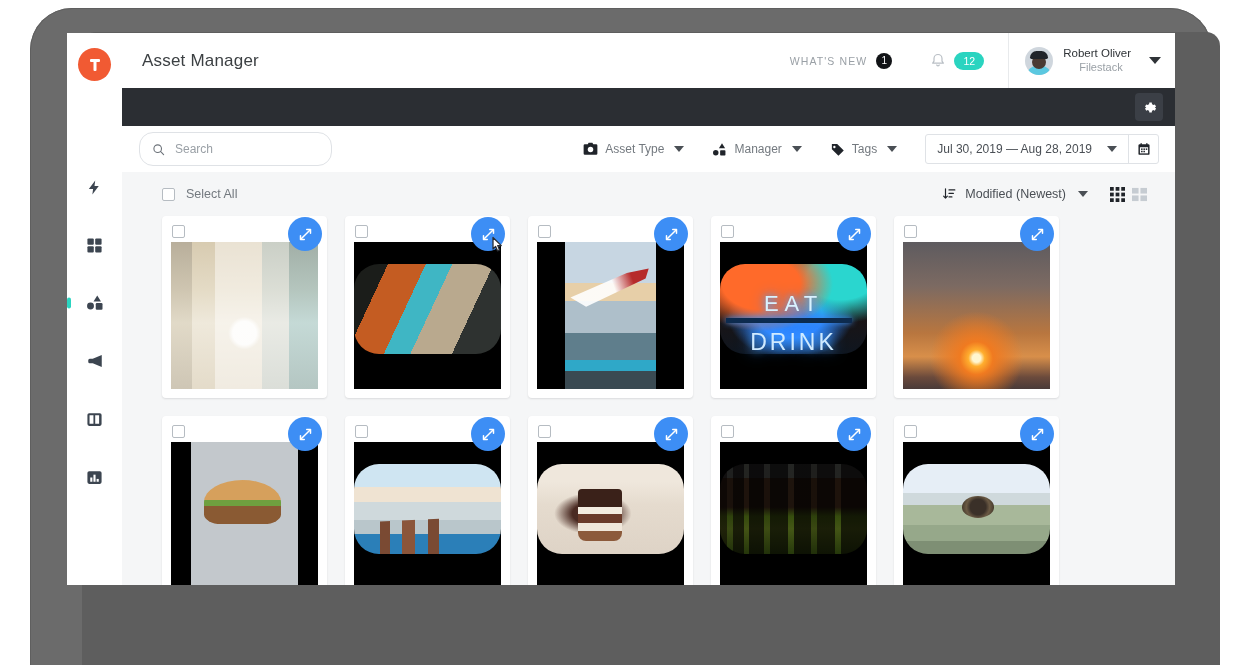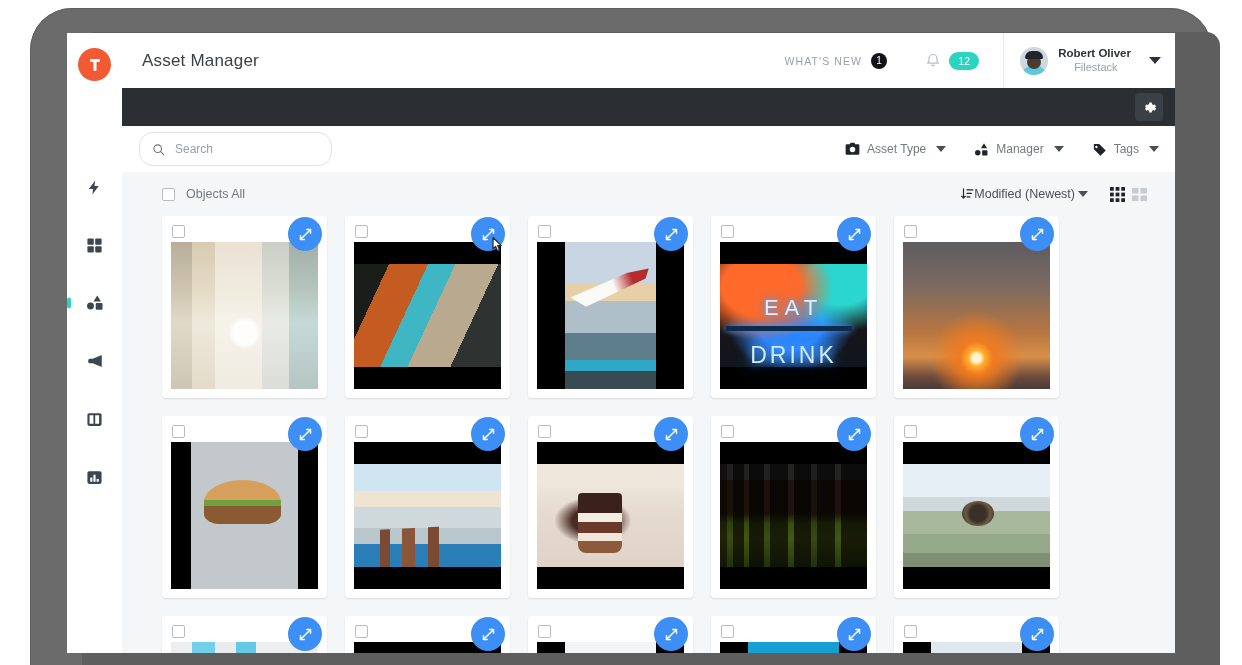--- a/index.html
+++ b/index.html
@@ -36,21 +36,21 @@
     border-radius: 14px;
     background: #5e5e5e;
   }
 
   
   .app {
     position: absolute;
     left: 67px;
     top: 33px;
     width: 1108px;
-    height: 620px;
+    height: 552px;
     background: #0c4a6e;
     overflow: hidden;
   }
 
   
   .rail {
     position: absolute;
     left: 0;
     top: 0;
     width: 55px;
@@ -188,21 +188,21 @@
   }
   .avatar .cap {
     position: absolute; left: 5px; top: 4px; width: 18px; height: 8px;
     border-radius: 9px 9px 2px 2px; background: #21252b;
   }
   .avatar .body {
     position: absolute; left: 2px; bottom: 0; width: 24px; height: 9px;
     border-radius: 10px 10px 0 0; background: #5bc8e0;
   }
   .user-text { line-height: 1.25; }
-  .user-name { font-size: 11.5px; color: #2f3337; font-weight: bold; }
+  .user-name { font-size: 11.5px; color: #2f3337; font-weight: normal; }
   .user-org  { font-size: 11px; color: #9aa0a6; margin-left: 16px; }
   .caret-dark {
     width: 0; height: 0;
     border-left: 6px solid transparent;
     border-right: 6px solid transparent;
     border-top: 7px solid #2f3337;
     margin-left: 8px;
   }
 
   
@@ -318,21 +318,21 @@
   .checkbox {
     width: 13px; height: 13px;
     border: 1.5px solid #b6bcc2;
     border-radius: 2px;
     background: #fff;
     box-sizing: border-box;
     flex: none;
   }
   .selectall-label { font-size: 12.5px; color: #73797f; }
   .listbar-right { margin-left: auto; display: flex; align-items: center; gap: 14px; }
-  .sort { display: flex; align-items: center; cursor: pointer; }
+  .sort { display: flex; align-items: center; gap: 9px; cursor: pointer; }
   .sort-label { font-size: 12.5px; color: #4a4f55; }
   .viewtoggles { display: flex; align-items: center; gap: 7px; margin-left: 8px; }
   .vt { cursor: pointer; display: flex; }
 
   
   .grid {
     padding: 0 28px 0 28px;
     display: grid;
     grid-template-columns: repeat(5, 165px);
     gap: 18px 18px;
@@ -375,21 +375,21 @@
     left: 9px; top: 26px;
     width: 147px; height: 147px;
     background: #000000;
     overflow: hidden;
   }
   .thumb .pic {
     position: absolute;
     left: 0; top: 0; right: 0; bottom: 0;
   }
   
-  .lb .pic { top: 22px; bottom: 22px; }
+  .lb .pic { top: 22px; bottom: 35px; border-radius: 25px; }
   
   .pb .pic { left: 28px; right: 28px; }
   .pb2 .pic { left: 20px; right: 20px; }
   .full .pic { left: 0; right: 0; top: 0; bottom: 0; }
 
   .cursor {
     position: absolute;
     z-index: 10;
     width: 14px; height: 19px;
     pointer-events: none;
@@ -648,29 +648,48 @@
 
         <div class="filter">
           <svg width="15" height="15" viewBox="0 0 24 24">
             <path d="M2 3 h9.5 L22 13.5 13.5 22 3 11.5 V3 z" fill="#20242a"></path>
             <circle cx="7" cy="8" r="1.9" fill="#ffffff"></circle>
           </svg>
           <span class="filter-label">Tags</span>
           <span class="caret-sm"></span>
         </div>
 
+        <div class="daterange">
+          <div class="daterange-text">
+            <span>Jul 30, 2019 — Aug 28, 2019</span>
+            <span class="caret-sm"></span>
+          </div>
+          <div class="daterange-cal">
+            <svg width="14" height="14" viewBox="0 0 24 24">
+              <rect x="2.5" y="4" width="19" height="18" rx="2" fill="#20242a"></rect>
+              <rect x="5" y="9" width="14" height="10.5" fill="#ffffff"></rect>
+              <rect x="7" y="11" width="2.6" height="2.6" fill="#20242a"></rect>
+              <rect x="11" y="11" width="2.6" height="2.6" fill="#20242a"></rect>
+              <rect x="15" y="11" width="2.6" height="2.6" fill="#20242a"></rect>
+              <rect x="7" y="15" width="2.6" height="2.6" fill="#20242a"></rect>
+              <rect x="11" y="15" width="2.6" height="2.6" fill="#20242a"></rect>
+              <rect x="6" y="1.8" width="2.2" height="4" rx="1" fill="#20242a"></rect>
+              <rect x="15.8" y="1.8" width="2.2" height="4" rx="1" fill="#20242a"></rect>
+            </svg>
+          </div>
+        </div>
       </div>
     </div>
 
     <div class="content">
 
       <div class="listbar">
         <div class="selectall">
           <span class="checkbox"></span>
-          <span class="selectall-label">Objects All</span>
+          <span class="selectall-label">Select All</span>
         </div>
         <div class="listbar-right">
           <div class="sort">
             <svg width="14" height="14" viewBox="0 0 24 24">
               <path d="M6 3 v16 M6 19 l-3.2-3.4 M6 19 l3.2-3.4" fill="none" stroke="#20242a" stroke-width="2" stroke-linecap="round" stroke-linejoin="round"></path>
               <line x1="12" y1="5" x2="22" y2="5" stroke="#20242a" stroke-width="2" stroke-linecap="round"></line>
               <line x1="12" y1="11" x2="19.5" y2="11" stroke="#20242a" stroke-width="2" stroke-linecap="round"></line>
               <line x1="12" y1="17" x2="17" y2="17" stroke="#20242a" stroke-width="2" stroke-linecap="round"></line>
             </svg>
             <span class="sort-label">Modified (Newest)</span>

